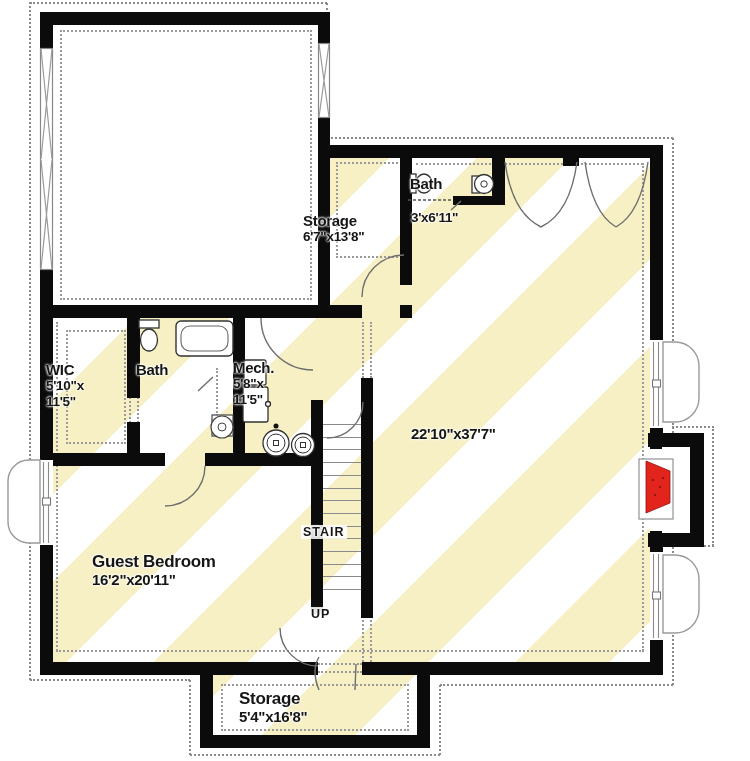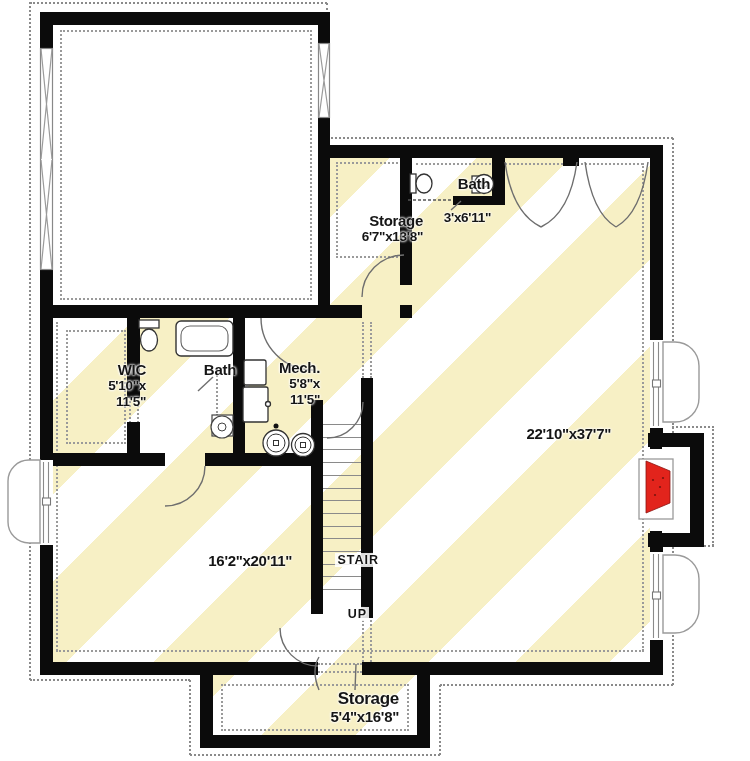--- a/index.html
+++ b/index.html
@@ -15,21 +15,21 @@
   
   .dot-h{height:0;border-top:2px dotted #8a8a8a;z-index:3;}
   .dot-v{width:0;border-left:2px dotted #8a8a8a;z-index:3;}
   .din-h{height:0;border-top:2px dotted #9a9a9a;z-index:3;}
   .din-v{width:0;border-left:2px dotted #9a9a9a;z-index:3;}
   .dbox{border:2px dotted #9a9a9a;z-index:3;}
   .dbox5{border:2px dotted #9a9a9a;z-index:5;}
   svg.art{left:0;top:0;z-index:6;pointer-events:none;}
   .treads{background:repeating-linear-gradient(180deg,#8a8a8a 0 1px,rgba(0,0,0,0) 1px 12.7px);z-index:5;}
   
-  .lbl{z-index:7;text-align:right;font-weight:bold;color:#151515;
+  .lbl{z-index:7;text-align:left;font-weight:bold;color:#151515;
        text-shadow:0 0 3px #fff,0 0 3px #fff,0 0 2px #fff;letter-spacing:-0.3px;}
   .nm{font-size:15px;line-height:17px;}
   .dm{font-size:13.5px;line-height:15.5px;white-space:pre-line;}
   .big .nm{font-size:17px;line-height:19px;}
   .big .dm{font-size:15px;line-height:17px;}
   .small-cap{font-size:12.5px;letter-spacing:1px;background:rgba(255,255,255,.85);padding:0 2px;}
 </style>
 </head>
 <body>
 
@@ -220,35 +220,36 @@
     <div class="dm">3'x6'11"</div>
   </div>
   <div class="abs lbl" style="left:46px;top:361px;width:100px;">
     <div class="nm">WIC</div>
     <div class="dm">5'10"x
 11'5"</div>
   </div>
   <div class="abs lbl" style="left:136px;top:361px;width:100px;">
     <div class="nm">Bath</div>
   </div>
-  <div class="abs lbl" style="left:220px;top:359px;width:100px;">
+  <div class="abs lbl" style="left:233px;top:359px;width:100px;">
     <div class="nm">Mech.</div>
     <div class="dm">5'8"x
 11'5"</div>
   </div>
   <div class="abs lbl big" style="left:411px;top:425px;width:200px;">
     <div class="dm">22'10"x37'7"</div>
   </div>
   <div class="abs lbl big" style="left:92px;top:552px;width:200px;">
+    <div class="nm">Guest Bedroom</div>
     <div class="dm">16'2"x20'11"</div>
   </div>
   <div class="abs lbl big" style="left:239px;top:689px;width:160px;">
     <div class="nm">Storage</div>
     <div class="dm">5'4"x16'8"</div>
   </div>
-  <div class="abs lbl" style="left:301px;top:522px;width:80px;margin-top:28px;">
+  <div class="abs lbl" style="left:301px;top:522px;width:80px;">
     <span class="small-cap">STAIR</span>
   </div>
   <div class="abs lbl" style="left:309px;top:604px;width:60px;">
     <span class="small-cap">UP</span>
   </div>
 
 </div>
 
 </body></html>

